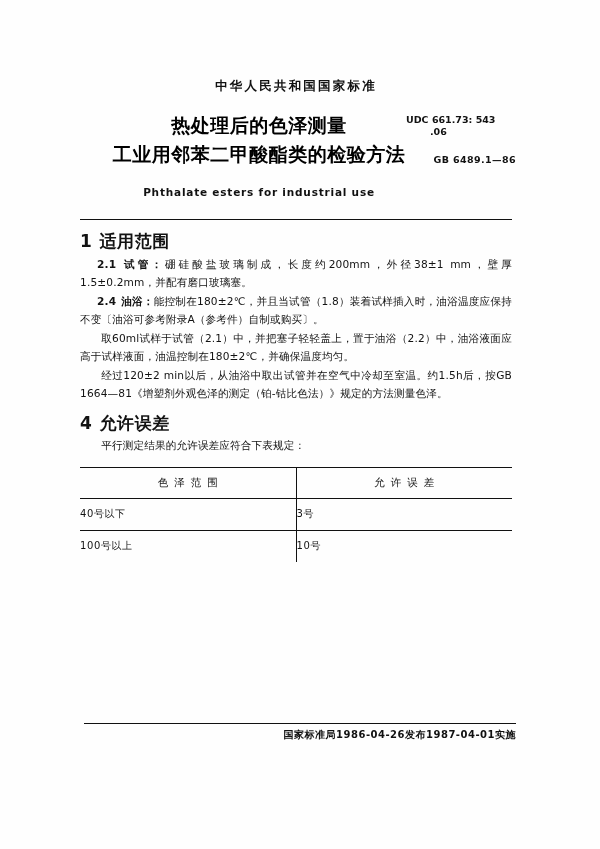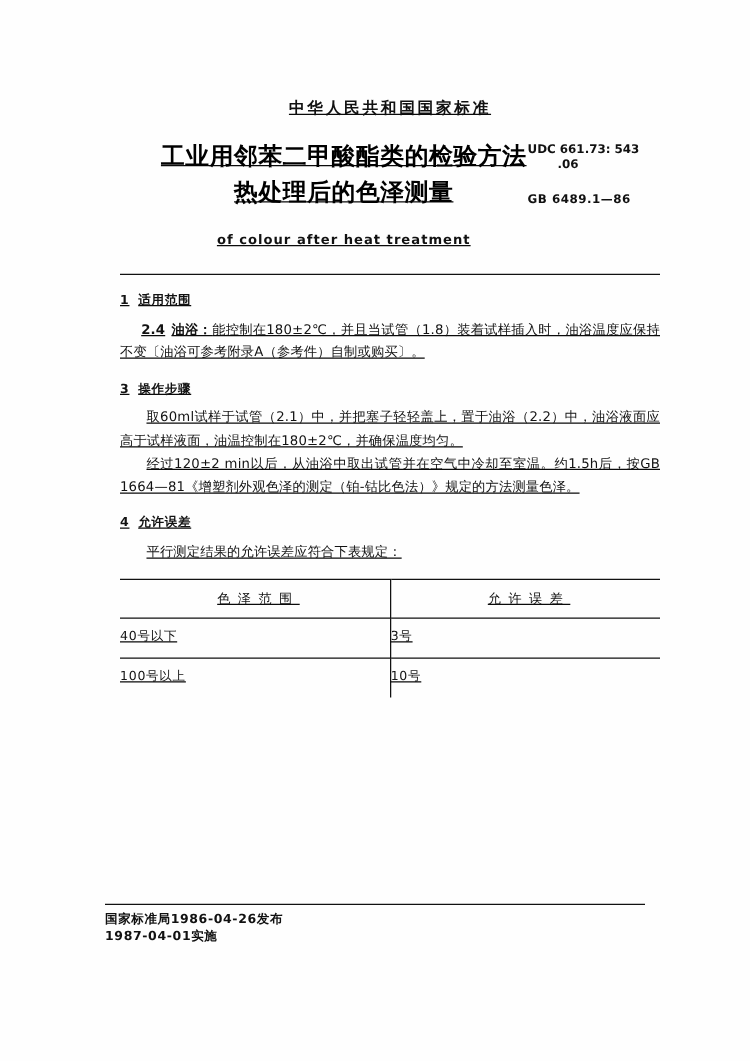--- a/index.html
+++ b/index.html
@@ -18,24 +18,23 @@
   .page {
     position: absolute;
     left: 0;
     top: 0;
     width: 600px;
     height: 849px;
     background: #fefefe;
   }
   .content {
     position: absolute;
-    left: 96px;
+    left: 80px;
     top: 0;
     width: 432px;
-    text-decoration: underline;
   }
 
   
   .masthead {
     padding-top: 78px;
     text-align: center;
   }
   .nat-std-line {
     font-family: "DejaVu Sans", sans-serif;
     font-weight: bold;
@@ -71,20 +70,21 @@
     color: #111;
     margin-left: 26px;
   }
   .udc-sub {
     display: block;
     padding-left: 24px;
   }
   .gb-code {
     margin-top: 16px;
     letter-spacing: 0.4px;
+    text-align: right;
   }
 
   .en-title {
     margin-top: 16px;
     font-family: "DejaVu Sans", sans-serif;
     font-weight: bold;
     font-size: 10.5px;
     line-height: 15px;
     letter-spacing: 0.8px;
     text-align: center;
@@ -109,21 +109,21 @@
     color: #121212;
   }
   p.para {
     margin: 0;
     text-indent: 2em;
     text-align: justify;
     letter-spacing: 0.15px;
   }
   h2.section {
     font-weight: bold;
-    font-size: 10px;
+    font-size: 17px;
     margin: 11px 0 4px 0;
     letter-spacing: 0.6px;
   }
   h2.section .num {
     margin-right: 7px;
   }
   .sub-item {
     margin: 0;
     text-indent: 1.6em;
     text-align: justify;
@@ -186,66 +186,65 @@
     top: 728px;
     width: 432px;
     display: flex;
     justify-content: flex-end;
     align-items: baseline;
     font-family: "DejaVu Sans", sans-serif;
     font-weight: bold;
     font-size: 10px;
     letter-spacing: 0.5px;
     color: #111;
-    flex-direction: column;
   }
 </style>
 </head>
 <body>
 
 <div class="page">
   <div class="content">
 
     <div class="masthead">
       <div class="nat-std-line">中华人民共和国国家标准</div>
 
       <div class="title-block">
         <div class="main-title">
+          <div>热处理后的色泽测量</div>
           <div>工业用邻苯二甲酸酯类的检验方法</div>
-          <div>热处理后的色泽测量</div>
         </div>
 
         <div class="code-block">
           <div>UDC 661.73: 543</div>
           <span class="udc-sub">.06</span>
           <div class="gb-code">GB 6489.1—86</div>
         </div>
       </div>
 
       <div class="en-title">
-        <div>of colour after heat treatment</div>
+        <div>Phthalate esters for industrial use</div>
       </div>
     </div>
 
     <hr class="rule-top">
 
     <div class="body-area">
 
 
       <h2 class="section">
         <span class="num">1</span><span>适用范围</span>
       </h2>
 
       <p class="sub-item">
+        <span class="sub-num">2.1</span><span class="sub-name">试管：</span><span>硼硅酸盐玻璃制成，长度约200mm，外径38±1 mm，壁厚1.5±0.2mm，并配有磨口玻璃塞。</span>
+      </p>
+      <p class="sub-item">
         <span class="sub-num">2.4</span><span class="sub-name">油浴：</span><span>能控制在180±2℃，并且当试管（1.8）装着试样插入时，油浴温度应保持不变〔油浴可参考附录A（参考件）自制或购买〕。</span>
       </p>
 
-      <h2 class="section">
-        <span class="num">3</span><span>操作步骤</span>
-      </h2>
       <p class="para">取60ml试样于试管（2.1）中，并把塞子轻轻盖上，置于油浴（2.2）中，油浴液面应高于试样液面，油温控制在180±2℃，并确保温度均匀。</p>
       <p class="para">经过120±2 min以后，从油浴中取出试管并在空气中冷却至室温。约1.5h后，按GB 1664—81《增塑剂外观色泽的测定（铂-钴比色法）》规定的方法测量色泽。</p>
 
       <h2 class="section">
         <span class="num">4</span><span>允许误差</span>
       </h2>
       <p class="para">平行测定结果的允许误差应符合下表规定：</p>
 
       <table class="tol-table">
         <thead>

